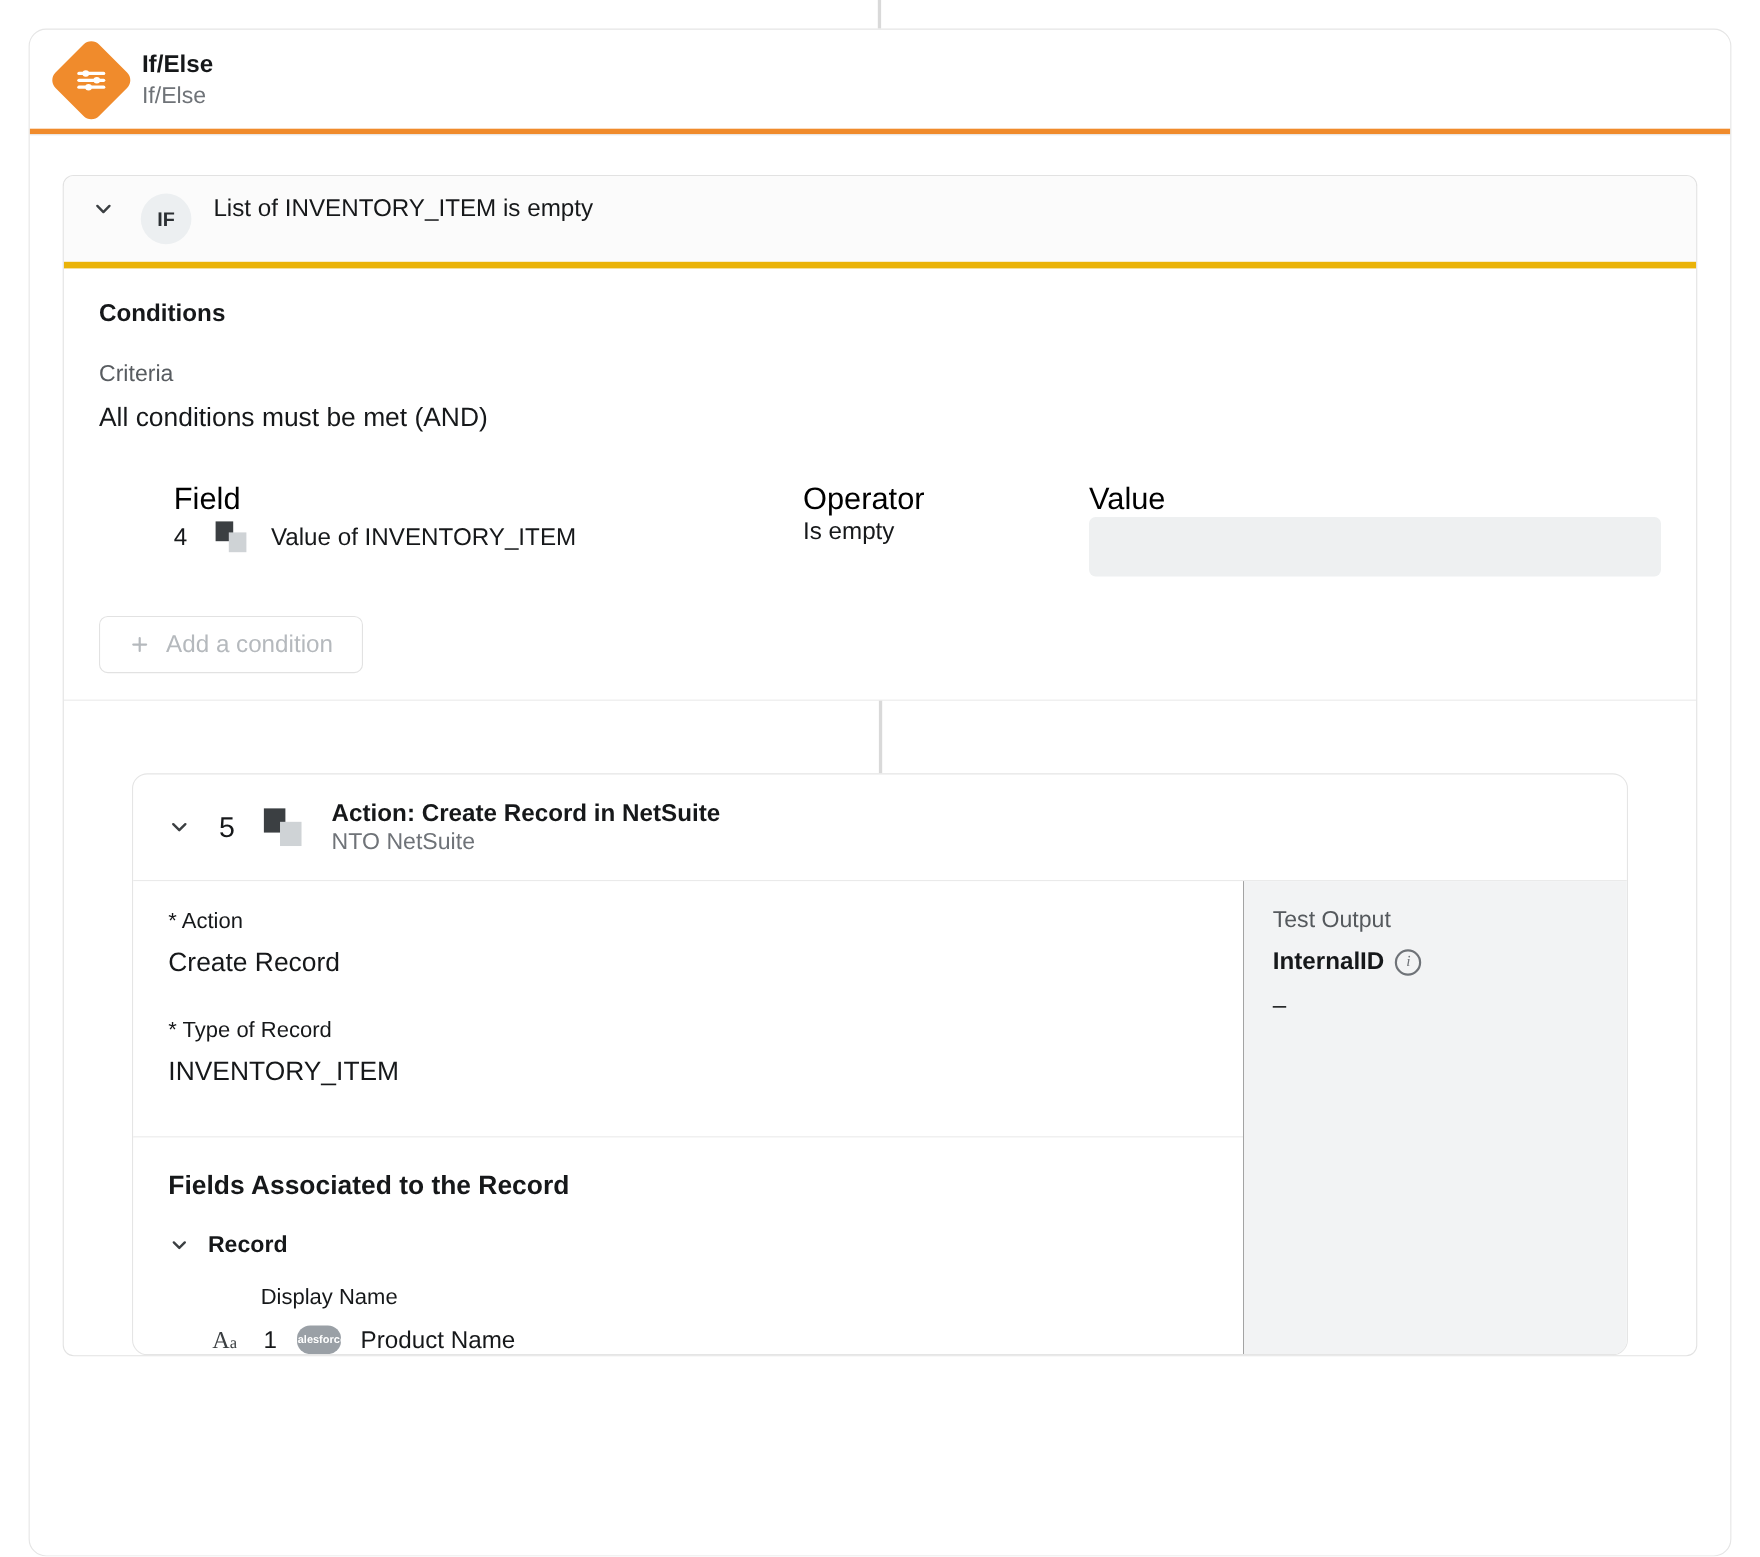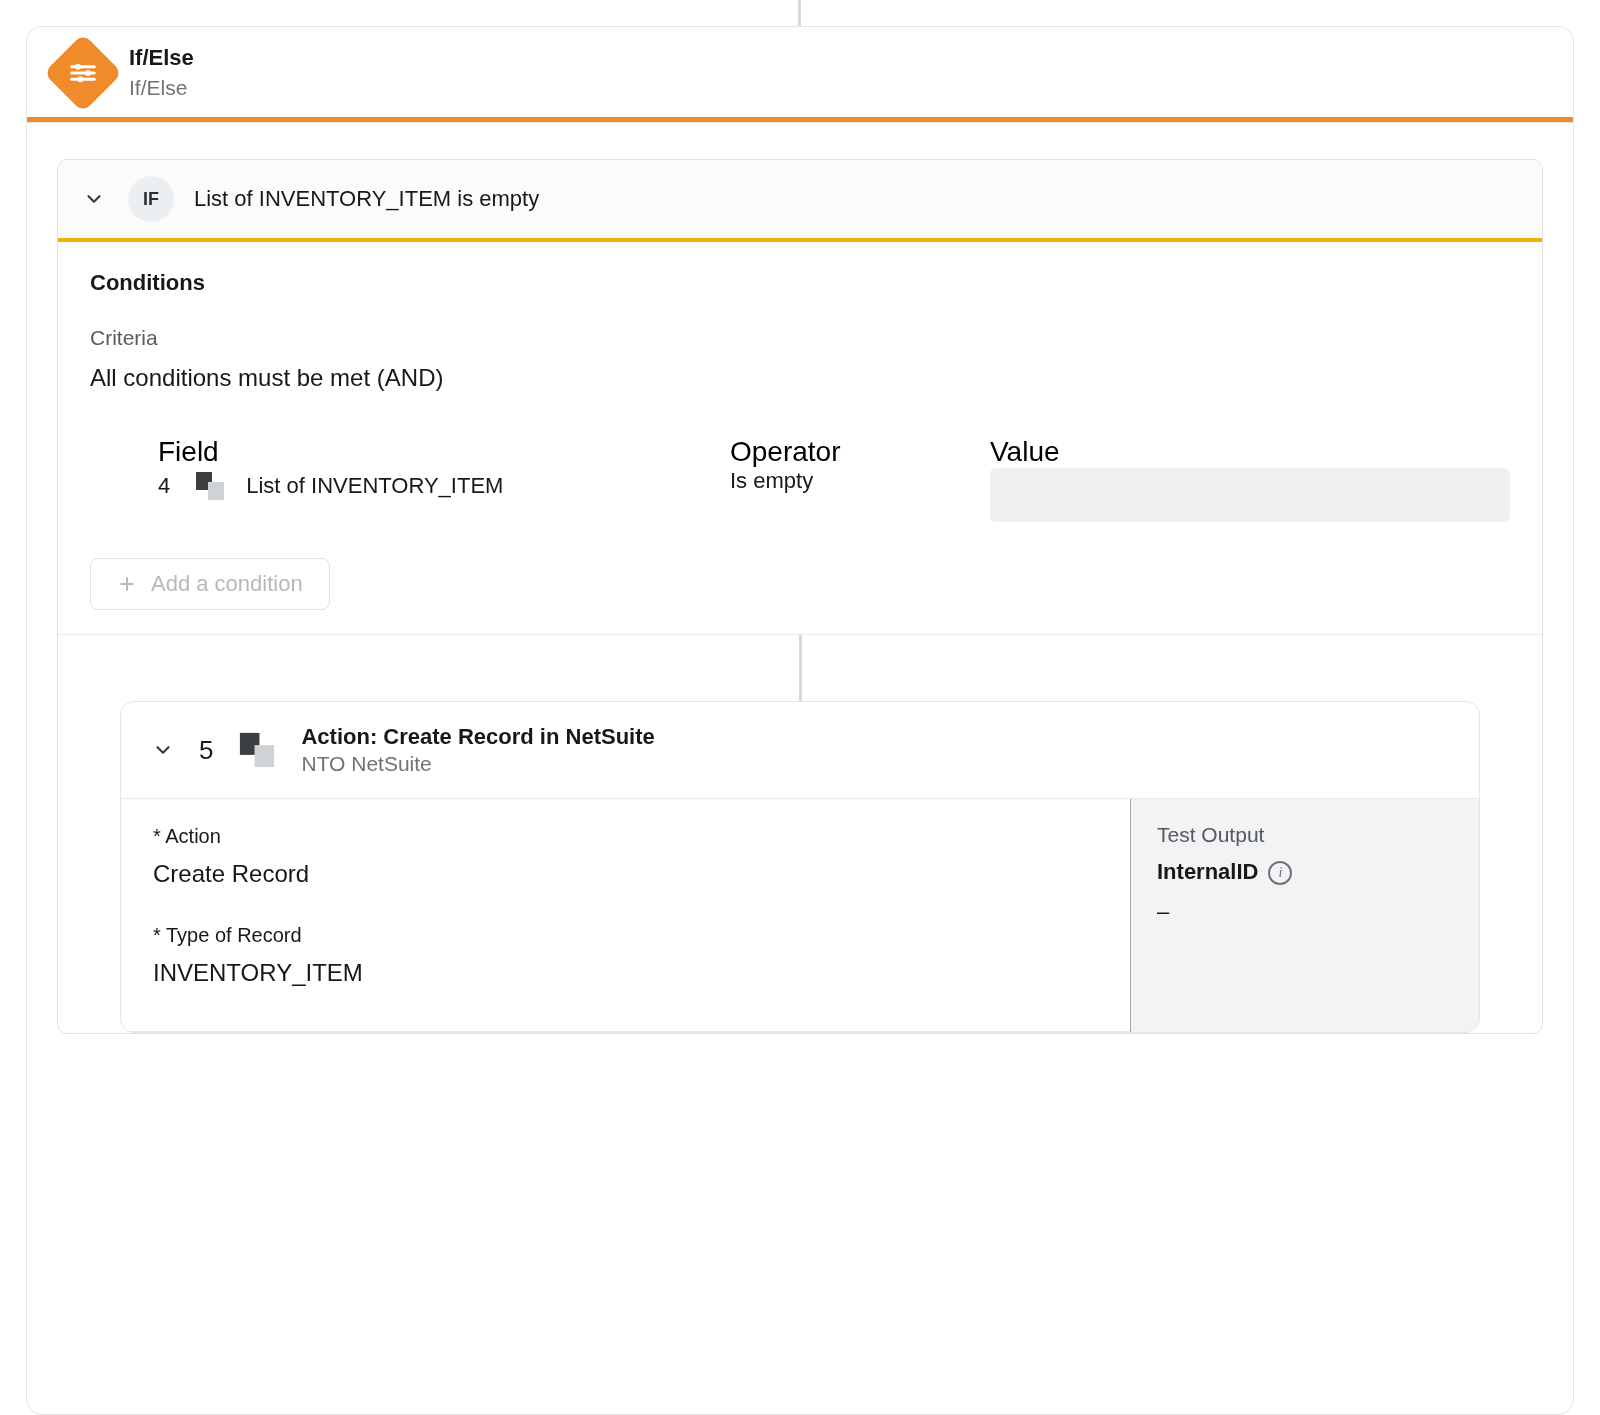--- a/index.html
+++ b/index.html
@@ -38,22 +38,22 @@
   .card-subtitle { color: #6f7378; font-size: 21px; line-height: 1.3; margin-top: 2px; }
 
   .orange-divider { height: 5px; background: #f08b2c; width: 100%; }
   .orange-divider-cap { height:1px; background:#e5e5e5; width:100%; }
   
   .inner-panel {
     margin: 36px 30px 0 30px; border: 1px solid #e2e2e2; border-radius: 10px; overflow: hidden;
     background: #fff;
   }
   .inner-panel-header {
-    display: flex; align-items: center; gap: 20px; padding: 16px 22px;
-    background: #fbfbfb; border-bottom: 4px solid #eab308;
+    display: flex; gap: 20px; padding: 16px 22px;
+    background: #fbfbfb; border-bottom: 6px solid #eab308;
   }
   .chevron-btn { width: 28px; height: 28px; display:flex; align-items:center; justify-content:center; cursor:pointer; }
   .if-badge {
     width: 46px; height: 46px; border-radius: 50%; background: #eceff1;
     display: flex; align-items: center; justify-content: center;
     font-weight: 700; font-size: 18px; color: #2b2f33;
   }
   .inner-panel-title { font-size: 22px; color: #16181a; }
 
   .inner-body { padding: 28px 32px 24px 32px; }
@@ -168,21 +168,21 @@
           <div class="col-label">Value</div>
 
           <div class="field-cell">
             <span class="step-num">4</span>
             <span class="netsuite-glyph">
               <svg width="36" height="36" viewBox="0 0 36 36">
                 <rect x="4" y="4" width="16" height="18" fill="#3b3f42"></rect>
                 <rect x="16" y="14" width="16" height="18" fill="#cfd3d6"></rect>
               </svg>
             </span>
-            <span>List of INVENTORY_ITEM</span>
+            <span>Value of INVENTORY_ITEM</span>
           </div>
           <div class="op-cell">Is empty</div>
           <div class="val-cell"></div>
         </div>
 
         <button class="add-condition">
           <svg width="20" height="20" viewBox="0 0 24 24">
               <path d="M12 5v14M5 12h14" stroke="#b5b9bd" stroke-width="2.4" stroke-linecap="round"></path>
             </svg>
           <span>Add a condition</span>
@@ -214,20 +214,36 @@
 
         <div class="action-body">
           <div class="action-left">
             <div class="action-section">
               <div class="form-label">* Action</div>
               <div class="form-value">Create Record</div>
               <div class="form-label">* Type of Record</div>
               <div class="form-value">INVENTORY_ITEM</div>
             </div>
             <hr class="divider-inner">
+            <div class="fields-section">
+              <div class="fields-title">Fields Associated to the Record</div>
+              <div class="record-row">
+                <svg width="20" height="20" viewBox="0 0 24 24">
+                    <path d="M6 9l6 6 6-6" stroke="#3b3f42" stroke-width="2.6" fill="none" stroke-linecap="round" stroke-linejoin="round"></path>
+                  </svg>
+                <span>Record</span>
+              </div>
+              <div class="display-name-label">Display Name</div>
+              <div class="display-name-row">
+                <span class="aa-icon">A<span style="font-size:15px">a</span></span>
+                <span>1</span>
+                <span class="sf-badge">salesforce</span>
+                <span>Product Name</span>
+              </div>
+            </div>
           </div>
           <div class="action-right">
             <div class="test-label">Test Output</div>
             <div class="internalid-row">
               <span>InternalID</span>
               <span class="info-circle">i</span>
             </div>
             <div class="dash">–</div>
           </div>
         </div>

